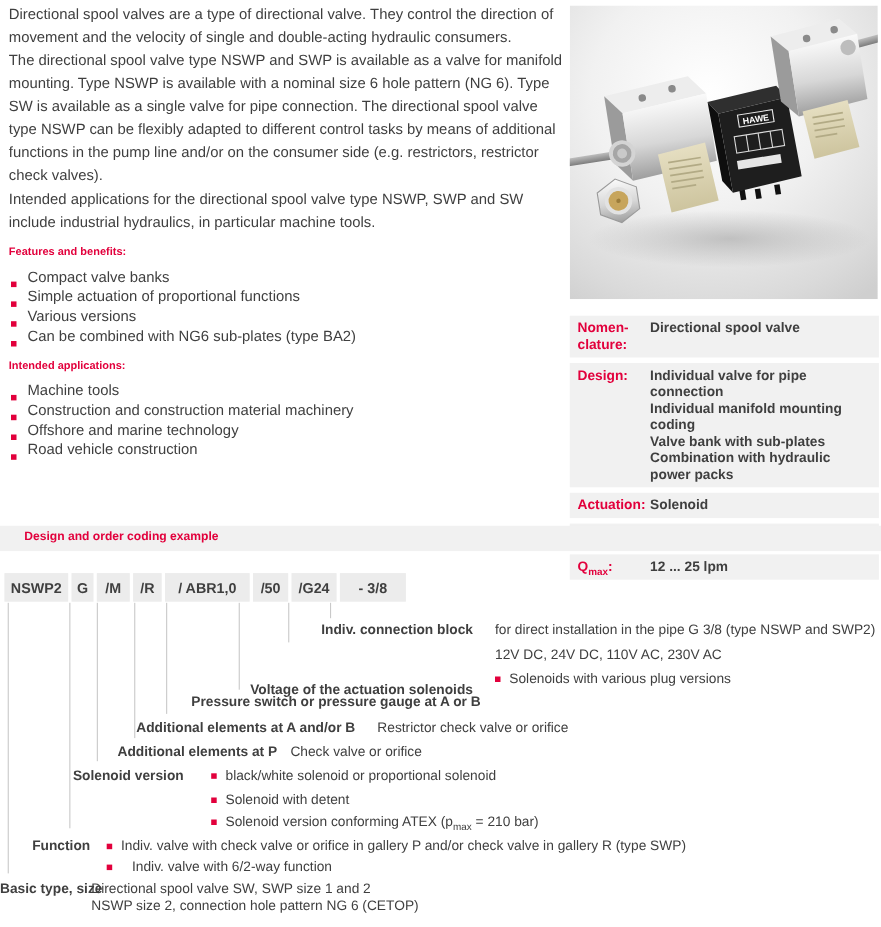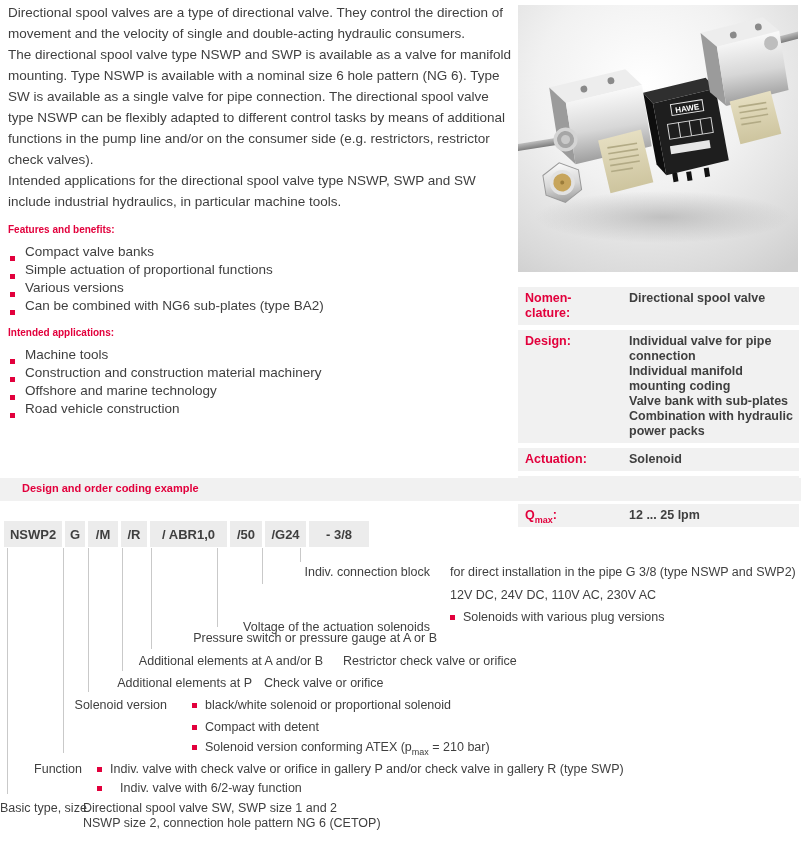--- a/index.html
+++ b/index.html
@@ -17,35 +17,35 @@
   
   .intro{position:absolute;left:8px;top:2px;width:506px;font-size:13.5px;line-height:21px;}
   .intro p{margin:0;}
   .red-heading{color:var(--red);font-weight:bold;font-size:10px;line-height:18px;margin:9px 0 4px 0;}
   .bullet-row{display:flex;align-items:flex-end;line-height:18px;font-size:13.5px;}
   .bullet-sq{flex:0 0 auto;width:5px;height:5px;background:var(--red);margin:6px 10px 0 2px;}
   
   .photo{position:absolute;left:518px;top:5px;width:280px;height:267px;}
   
   .specs{position:absolute;left:518px;top:287px;width:281px;}
-  .spec-row{display:flex;background:var(--rowbg);margin-bottom:5px;padding:4px 0 4px 7px;gap:38px;}
+  .spec-row{display:flex;background:var(--rowbg);margin-bottom:5px;padding:4px 0 4px 7px;}
   .spec-label{flex:0 0 66px;color:var(--red);font-weight:bold;font-size:12.5px;line-height:15px;}
   .spec-values{font-weight:bold;font-size:12.5px;line-height:15px;color:var(--txt);padding-right:4px;}
   .spec-values span{display:block;}
   .spec-label sub,.atex sub{font-size:9px;line-height:0;}
   
   .section-bar{position:absolute;left:0;top:478px;width:801px;height:23px;background:var(--rowbg);}
   .section-bar .bar-title{position:absolute;left:22px;top:4px;color:var(--red);font-weight:bold;font-size:11px;}
   
   .code-boxes{position:absolute;left:4px;top:521px;display:flex;gap:3px;}
   .code-box{height:26px;background:var(--boxbg);display:flex;align-items:center;justify-content:center;
     font-weight:bold;font-size:13px;color:var(--txt);white-space:nowrap;}
   
   .vline{position:absolute;width:1px;background:var(--line);}
-  .code-label{position:absolute;text-align:right;font-weight:normal;font-size:12.5px;color:var(--txt);white-space:nowrap;}
+  .code-label{position:absolute;text-align:right;font-weight:bold;font-size:12.5px;color:var(--txt);white-space:nowrap;}
   .code-desc{position:absolute;font-size:12.5px;color:var(--txt);white-space:nowrap;}
   .code-desc span{display:block;line-height:14.5px;}
   .code-bullet-sq{position:absolute;width:5px;height:5px;background:var(--red);}
 </style>
 </head>
 <body>
 
 <div class="page">
 
   <div class="intro">
@@ -255,21 +255,21 @@
   <div class="code-label" style="left:0;top:654px;width:323px">Additional elements at A and/or B</div>
   <div class="code-desc" style="left:343px;top:654px">Restrictor check valve or orifice</div>
 
   <div class="code-label" style="left:0;top:676px;width:252px">Additional elements at P</div>
   <div class="code-desc" style="left:264px;top:676px">Check valve or orifice</div>
 
   <div class="code-label" style="left:0;top:698px;width:167px">Solenoid version</div>
   <span class="code-bullet-sq" style="left:192px;top:703px"></span>
   <div class="code-desc" style="left:205px;top:698px">black/white solenoid or proportional solenoid</div>
   <span class="code-bullet-sq" style="left:192px;top:725px"></span>
-  <div class="code-desc" style="left:205px;top:720px">Compact with detent</div>
+  <div class="code-desc" style="left:205px;top:720px">Solenoid with detent</div>
   <span class="code-bullet-sq" style="left:192px;top:745px"></span>
   <div class="code-desc atex" style="left:205px;top:740px"><span style="display:inline">Solenoid version conforming ATEX (p</span><sub>max</sub><span style="display:inline"> = 210 bar)</span></div>
 
   <div class="code-label" style="left:0;top:762px;width:82px">Function</div>
   <span class="code-bullet-sq" style="left:97px;top:767px"></span>
   <div class="code-desc" style="left:110px;top:762px">Indiv. valve with check valve or orifice in gallery P and/or check valve in gallery R (type SWP)</div>
   <span class="code-bullet-sq" style="left:97px;top:786px"></span>
   <div class="code-desc" style="left:120px;top:781px">Indiv. valve with 6/2-way function</div>
 
   <div class="code-label" style="left:0;top:801px;width:67px">Basic type, size</div>

